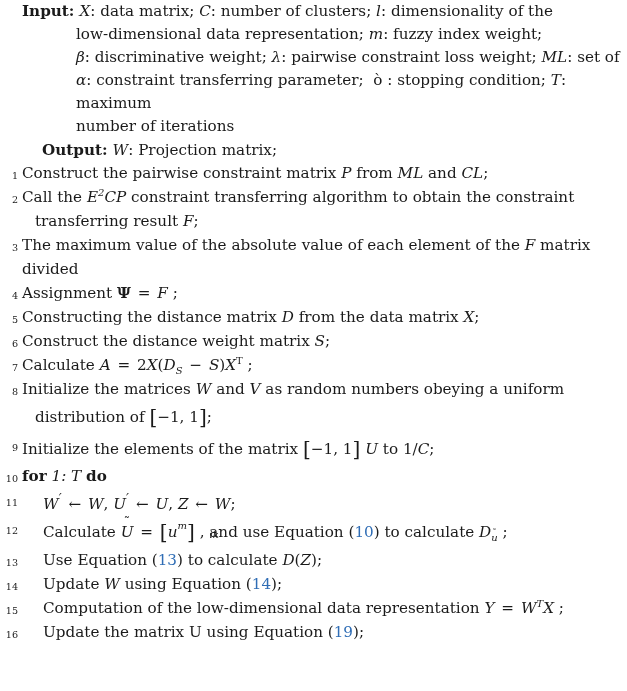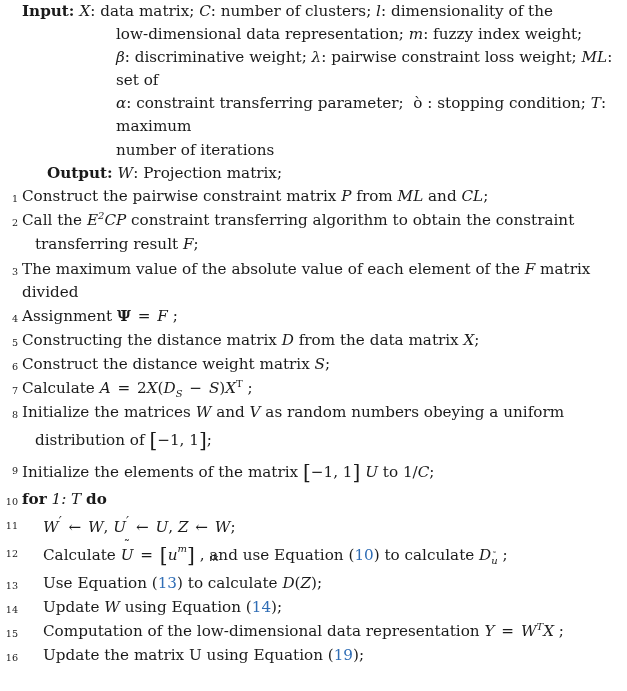--- a/index.html
+++ b/index.html
@@ -68,21 +68,20 @@
   .hdr .lineno { visibility: hidden; }
   .hdr-label {
     font-weight: bold;
     flex: 0 0 auto;
     white-space: nowrap;
     padding-right: 5px;
   }
   .hdr-body { flex: 1 1 auto; min-width: 0; }
   .hdr-cont {
     display: flex;
-    padding-left: 40px;
   }
   .hdr-cont .lineno { visibility: hidden; }
   .hdr-cont .hdr-ind { flex: 0 0 54px; }
 
   
   .cont .lineno { visibility: hidden; }
   .cont .txt { padding-left: 13px; }
 
   
   i, .it { font-style: italic; }
@@ -161,21 +160,21 @@
   </div>
 
   <div class="hdr hdr-cont">
     <span class="lineno">0</span>
     <span class="hdr-ind"></span>
     <span class="hdr-body">
       number of iterations
     </span>
   </div>
 
-  <div class="hdr" style="padding-left:14px;margin-left:11px;">
+  <div class="hdr" style="padding-left:20px;">
     <span class="lineno">0</span>
     <span class="hdr-label">Output:</span>
     <span class="hdr-body">
       <i class="mi">W</i>: Projection matrix;
     </span>
   </div>
 
   <div class="row">
     <span class="lineno">1</span>
     <span class="body">

